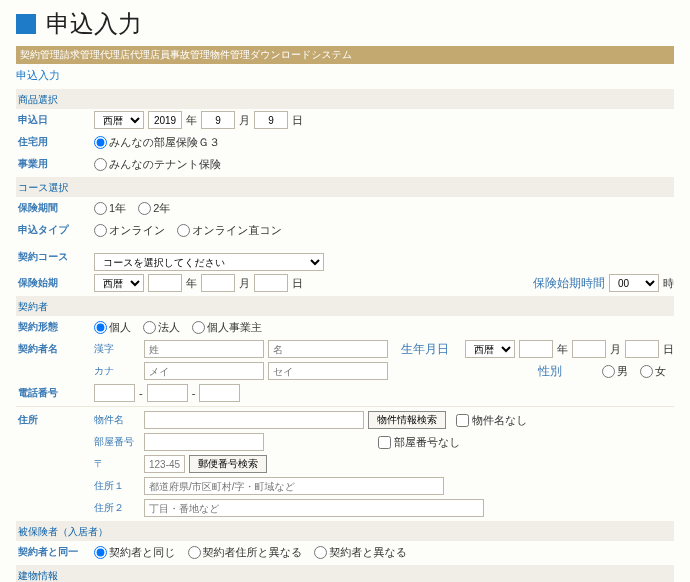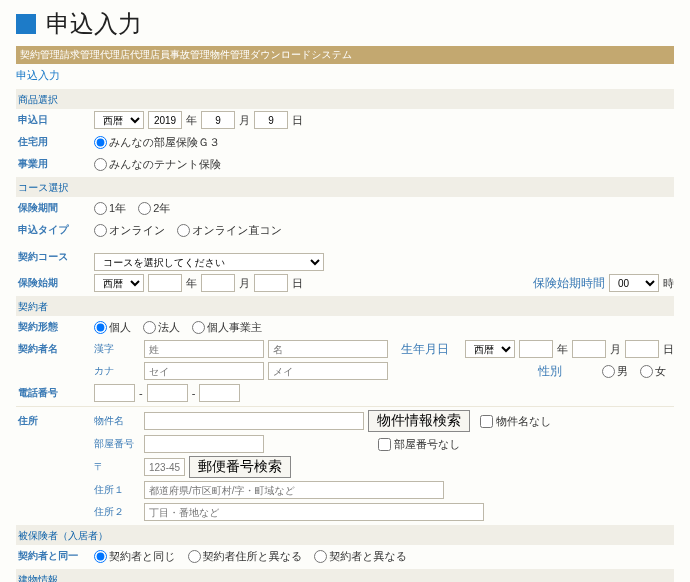--- a/index.html
+++ b/index.html
@@ -56,21 +56,21 @@
   }
   input.mini { width: 34px; text-align: center; }
   input.small { width: 41px; }
   input.med { width: 120px; }
   input.wide { width: 220px; }
   select.mini { width: 50px; height: 18px; }
   select.sel { height: 18px; margin-top: 11px; }
   .btn-outline {
     border: 1px solid #888;
     background: #f7f6f1;
-    font-size: 14px;
+    font-size: 10px;
     padding: 1px 8px;
     cursor: pointer;
   }
   .check { display: inline-flex; gap: 3px; margin-left: 6px; }
   .right-col { display: inline-flex; align-items: center; gap: 4px; margin-left: auto; }
   .right-label { color:#3a7ab5; font-size:12px; min-width: 60px; }
   .sep { margin: 2px 0; border-top: 1px solid #ece8da; }
 </style>
 </head>
 <body>
@@ -218,22 +218,22 @@
       <input type="text" class="mini" style="">
         <span>日</span>
     </div>
   </div>
 </div>
 
 <div class="form-row">
   <div class="lbl"></div>
   <div class="lbl2">カナ</div>
   <div class="content" style="flex:1">
+    <input type="text" class="med" placeholder="メイ" style="">
     <input type="text" class="med" placeholder="セイ" style="">
-    <input type="text" class="med" placeholder="メイ" style="">
     <div class="right-col">
       <span class="right-label">性別</span>
       <label class="radio">
           <input type="radio" name="gd" style="">
           <span>男</span>
         </label>
       <label class="radio">
           <input type="radio" name="gd" style="">
           <span>女</span>
         </label>

